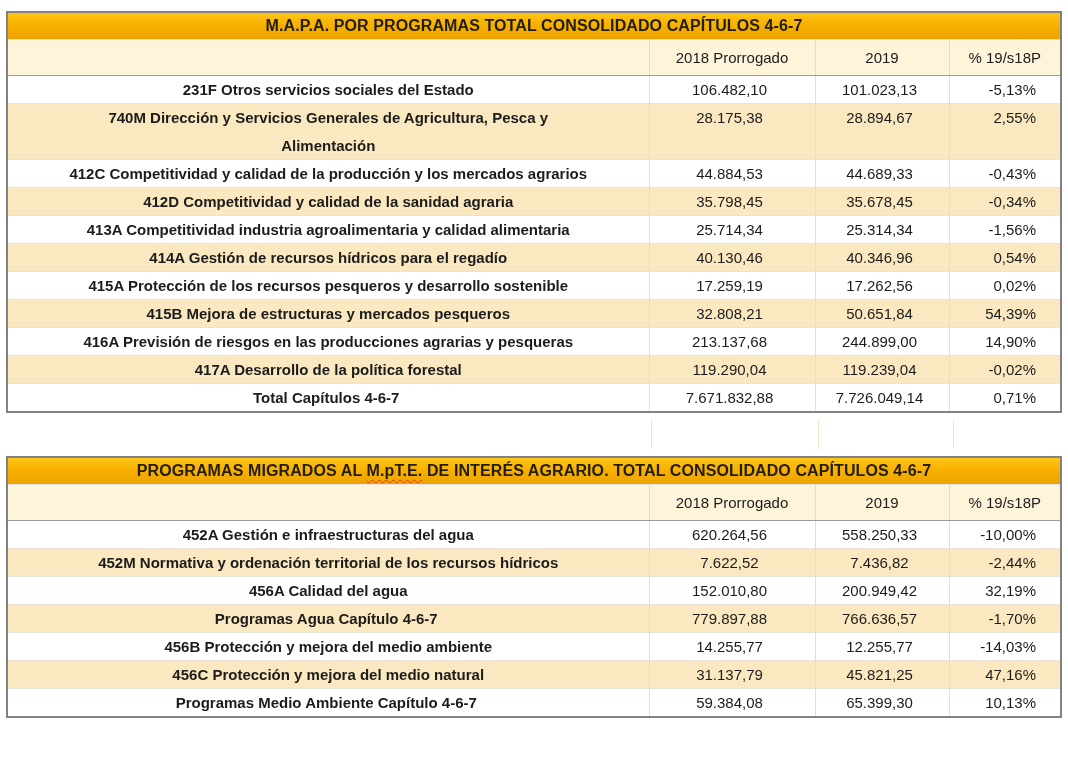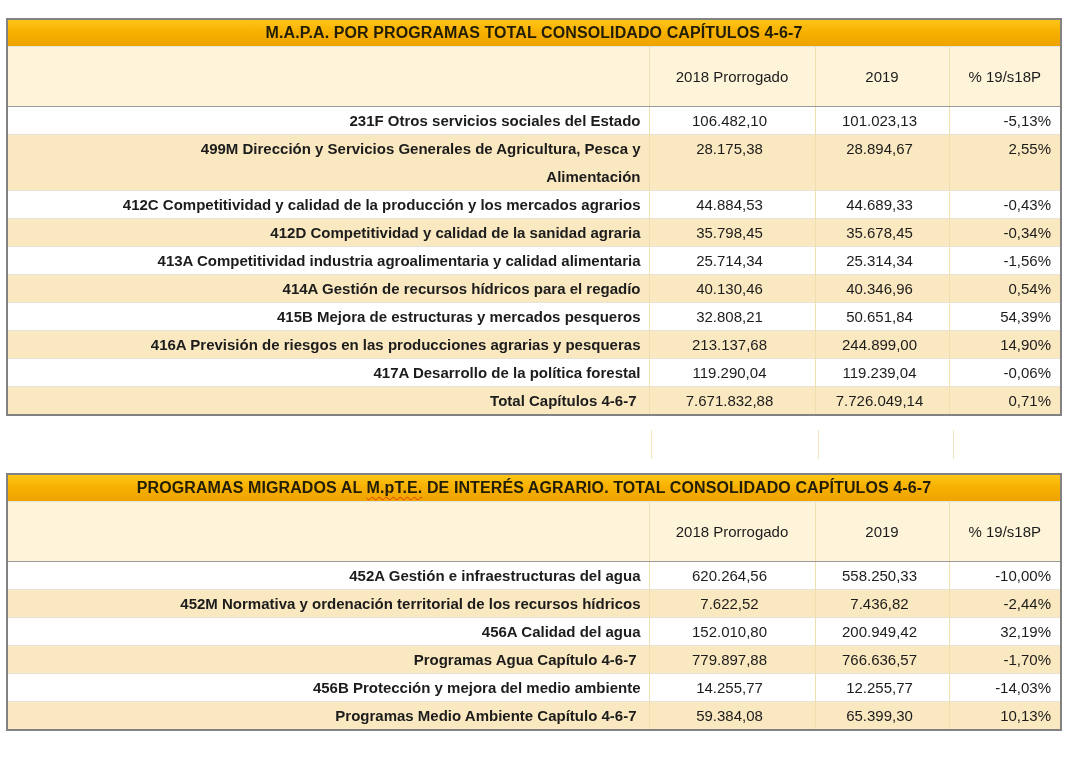--- a/index.html
+++ b/index.html
@@ -4,21 +4,21 @@
 <style>
   html,body{margin:0;padding:0;background:#ffffff;}
   body{
     width:1068px;height:760px;overflow:hidden;
     font-family:"Liberation Sans",sans-serif;
     color:#1c1c1c;
     -webkit-font-smoothing:antialiased;
   }
   .page{padding-top:4px;}
   .panel{
-    width:1052px;margin:14px 6px;
+    width:1052px;margin:7px 6px;
     border:2px solid #828282;
     background:#ffffff;
   }
   .tbl-title{
     background:linear-gradient(180deg,#ffc517 0%,#f7b000 48%,#eea300 100%);
     border-bottom:1px solid #e3e3e3;
     height:26px;line-height:26px;
     text-align:center;
     font-weight:700;font-size:16px;color:#221d05;
     letter-spacing:.1px;
@@ -37,37 +37,37 @@
     font-size:15px;
   }
   col.w-name{width:641px;}
   col.w-v1{width:166px;}
   col.w-v2{width:134px;}
   col.w-pct{width:111px;}
   thead th{
     background:#fdf4da;
     font-weight:400;font-size:15px;color:#1c1c1c;
     text-align:center;vertical-align:middle;
-    height:27px;padding:16px 4px;
+    height:27px;padding:4px 4px;
     border-bottom:1px solid #9a9a9a;
   }
   th + th, td + td{border-left:1px solid #eedfae;}
   tbody td{
     vertical-align:top;
     padding:3px 8px 2px 8px;
     line-height:22px;
   }
   tbody tr + tr td{border-top:1px solid #e7e3d6;}
   tbody tr:nth-child(odd){background:#ffffff;}
   tbody tr:nth-child(even){background:#fae8c0;}
-  td.c-name{font-weight:700;text-align:right;}
+  td.c-name{font-weight:700;text-align:center;}
   td.c-name .second-line{margin-top:6px;}
   td.c-val{text-align:center;padding-right:13px;font-weight:400;}
-  td.c-pct{text-align:right;padding-right:9px;font-weight:400;}
-  tr.total td.c-name{text-align:right;padding-right:12px;}
+  td.c-pct{text-align:right;padding-right:24px;font-weight:400;}
+  tr.total td.c-name{padding-right:12px;}
   .gap-row{
     width:1052px;margin:0 6px;height:29px;
     display:flex;background:#ffffff;
   }
   .gap-row span{display:block;height:100%;}
   .gap-row .g1{width:645px;border-right:1px solid #f2e5c0;}
   .gap-row .g2{width:166px;border-right:1px solid #f2e5c0;}
   .gap-row .g3{width:134px;border-right:1px solid #f2e5c0;}
   .gap-row .g4{flex:1;}
 </style>
@@ -97,21 +97,21 @@
       </thead>
       <tbody>
           <tr>
             <td class="c-name">231F Otros servicios sociales del Estado</td>
             <td class="c-val">106.482,10</td>
             <td class="c-val">101.023,13</td>
             <td class="c-pct">-5,13%</td>
           </tr>
           <tr>
             <td class="c-name">
-              <div>499M Dirección y Servicios Generales de Agricultura, Pesca y</div>
+              <div>740M Dirección y Servicios Generales de Agricultura, Pesca y</div>
               <div class="second-line">Alimentación</div>
             </td>
             <td class="c-val">28.175,38</td>
             <td class="c-val">28.894,67</td>
             <td class="c-pct">2,55%</td>
           </tr>
           <tr>
             <td class="c-name">412C Competitividad y calidad de la producción y los mercados agrarios</td>
             <td class="c-val">44.884,53</td>
             <td class="c-val">44.689,33</td>
@@ -129,36 +129,42 @@
             <td class="c-val">25.314,34</td>
             <td class="c-pct">-1,56%</td>
           </tr>
           <tr>
             <td class="c-name">414A Gestión de recursos hídricos para el regadío</td>
             <td class="c-val">40.130,46</td>
             <td class="c-val">40.346,96</td>
             <td class="c-pct">0,54%</td>
           </tr>
           <tr>
+            <td class="c-name">415A Protección de los recursos pesqueros y desarrollo sostenible</td>
+            <td class="c-val">17.259,19</td>
+            <td class="c-val">17.262,56</td>
+            <td class="c-pct">0,02%</td>
+          </tr>
+          <tr>
             <td class="c-name">415B Mejora de estructuras y mercados pesqueros</td>
             <td class="c-val">32.808,21</td>
             <td class="c-val">50.651,84</td>
             <td class="c-pct">54,39%</td>
           </tr>
           <tr>
             <td class="c-name">416A Previsión de riesgos en las producciones agrarias y pesqueras</td>
             <td class="c-val">213.137,68</td>
             <td class="c-val">244.899,00</td>
             <td class="c-pct">14,90%</td>
           </tr>
           <tr>
             <td class="c-name">417A Desarrollo de la política forestal</td>
             <td class="c-val">119.290,04</td>
             <td class="c-val">119.239,04</td>
-            <td class="c-pct">-0,06%</td>
+            <td class="c-pct">-0,02%</td>
           </tr>
           <tr class="total">
             <td class="c-name">Total Capítulos 4-6-7</td>
             <td class="c-val">7.671.832,88</td>
             <td class="c-val">7.726.049,14</td>
             <td class="c-pct">0,71%</td>
           </tr>
         </tbody>
     </table>
   </div>
@@ -213,20 +219,26 @@
             <td class="c-val">779.897,88</td>
             <td class="c-val">766.636,57</td>
             <td class="c-pct">-1,70%</td>
           </tr>
           <tr>
             <td class="c-name">456B Protección y mejora del medio ambiente</td>
             <td class="c-val">14.255,77</td>
             <td class="c-val">12.255,77</td>
             <td class="c-pct">-14,03%</td>
           </tr>
+          <tr>
+            <td class="c-name">456C Protección y mejora del medio natural</td>
+            <td class="c-val">31.137,79</td>
+            <td class="c-val">45.821,25</td>
+            <td class="c-pct">47,16%</td>
+          </tr>
           <tr class="total">
             <td class="c-name">Programas Medio Ambiente Capítulo 4-6-7</td>
             <td class="c-val">59.384,08</td>
             <td class="c-val">65.399,30</td>
             <td class="c-pct">10,13%</td>
           </tr>
         </tbody>
     </table>
   </div>
 

